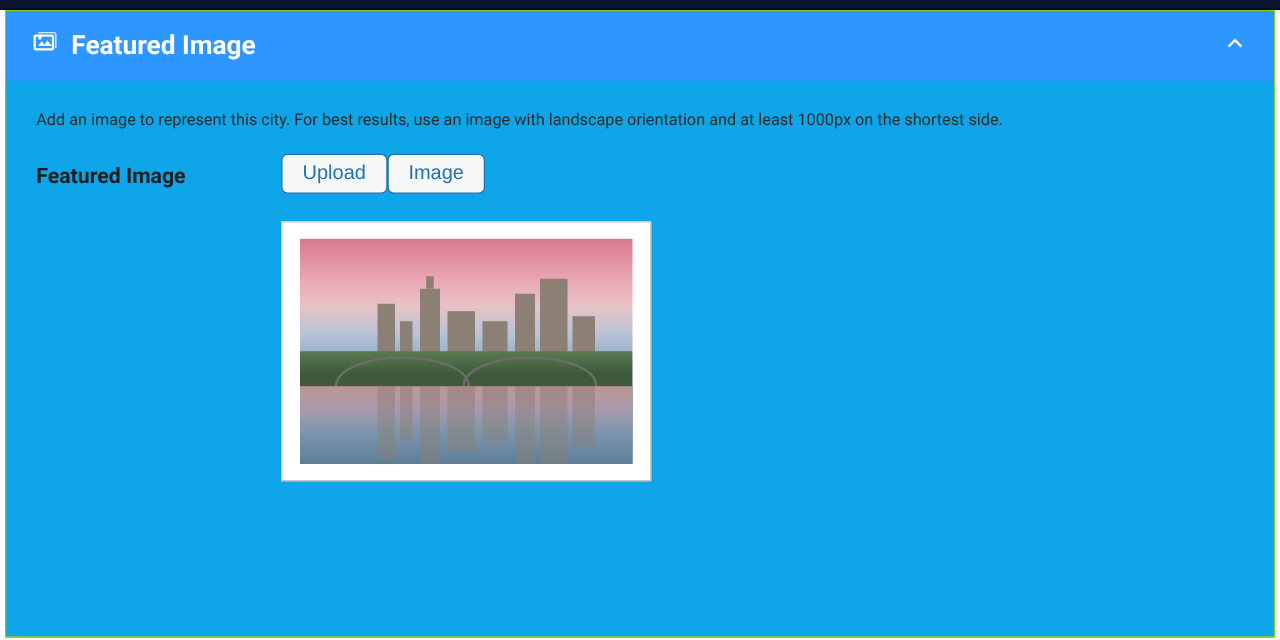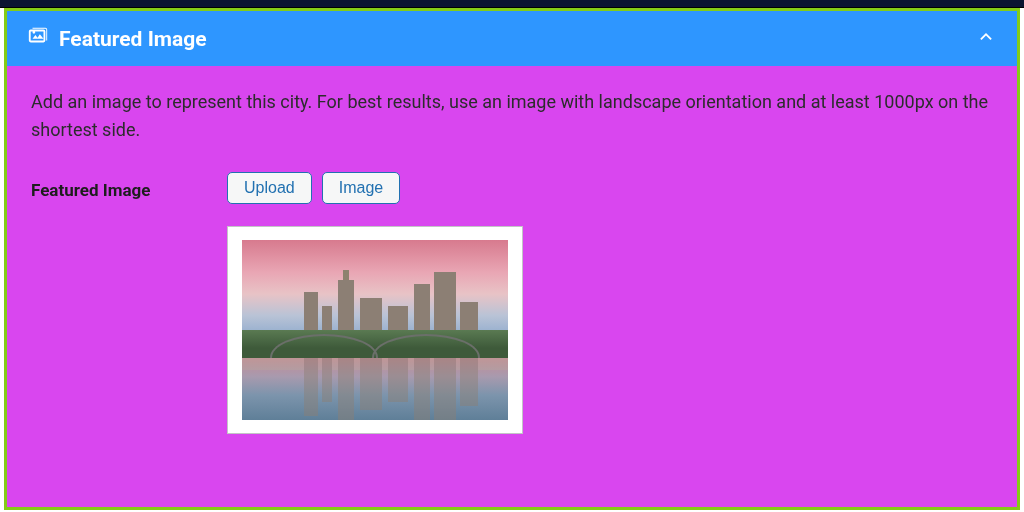--- a/index.html
+++ b/index.html
@@ -1,38 +1,38 @@
 <!DOCTYPE html>
 <html><head>
 <meta charset="utf-8">
 <style>
   * { box-sizing: border-box; margin: 0; padding: 0; }
   html, body { width: 1024px; height: 512px; font-family: -apple-system, BlinkMacSystemFont, "Segoe UI", Roboto, sans-serif; background: #fff; }
   .frame { width: 1024px; height: 512px; position: relative; }
   .topstrip { height: 8px; background: #0b1431; border-bottom: 1px solid #000; }
-  .panel { margin: 0 4px; border: 3px solid #84cc16; background: #d946ef; height: 502px; }
+  .panel { margin: 0 4px; border: 1px solid #84cc16; background: #0ea5e9; height: 502px; }
   .panel-header {
     background: #2e96ff;
     color: #fff;
     display: flex;
     align-items: center;
     justify-content: space-between;
     padding: 14px 20px;
     font-size: 21px;
     font-weight: 700;
   }
   .panel-header .left { display: flex; align-items: center; gap: 10px; }
   .panel-header svg { width: 22px; height: 22px; fill: #fff; flex: none; }
   .panel-header .chev svg { width: 22px; height: 22px; fill: #fff; }
   .panel-body { padding: 22px 24px; }
-  .desc { color: #2c2c2c; font-size: 18px; line-height: 1.55; margin-bottom: 28px; max-width: 960px; }
+  .desc { color: #2c2c2c; font-size: 13px; line-height: 1.55; margin-bottom: 16px; max-width: 960px; }
   .field-row { display: flex; align-items: flex-start; gap: 56px; }
   .field-label { font-weight: 700; color: #1d1d1d; font-size: 17px; padding-top: 8px; min-width: 140px; }
   .field-controls { display: flex; flex-direction: column; gap: 22px; }
-  .btns { display: flex; gap: 10px; }
+  .btns { display: flex; }
   .btn {
     background: #f6f7f7;
     border: 1px solid #2271b1;
     color: #2271b1;
     font-size: 16px;
     padding: 6px 16px;
     border-radius: 5px;
     cursor: pointer;
   }
   .preview-frame {

